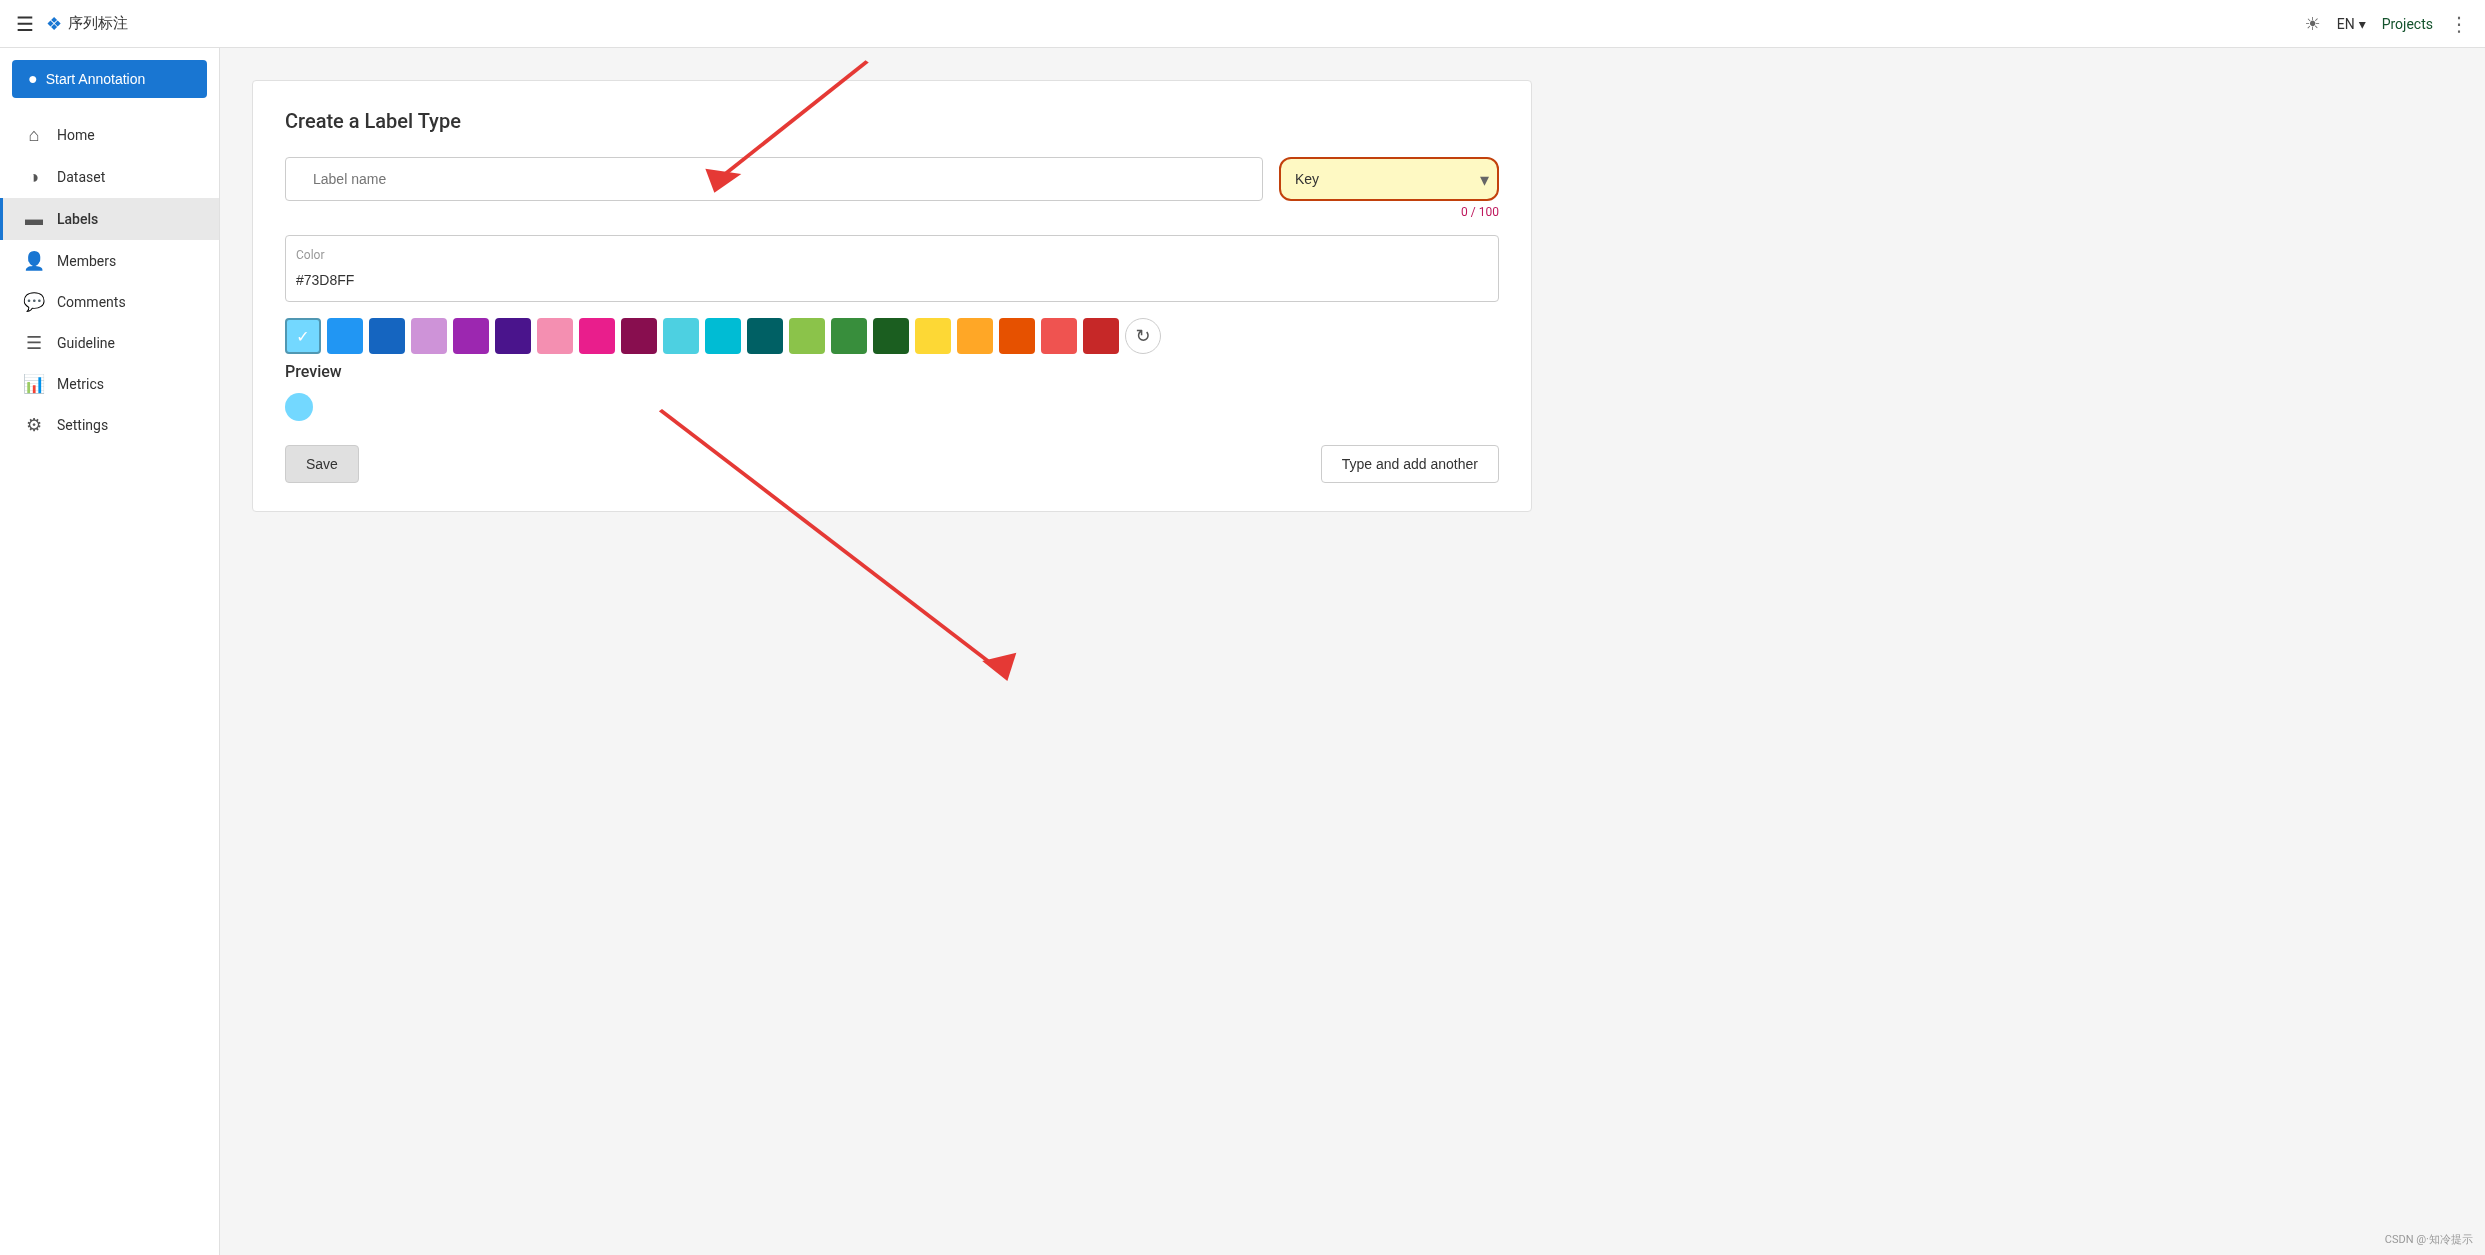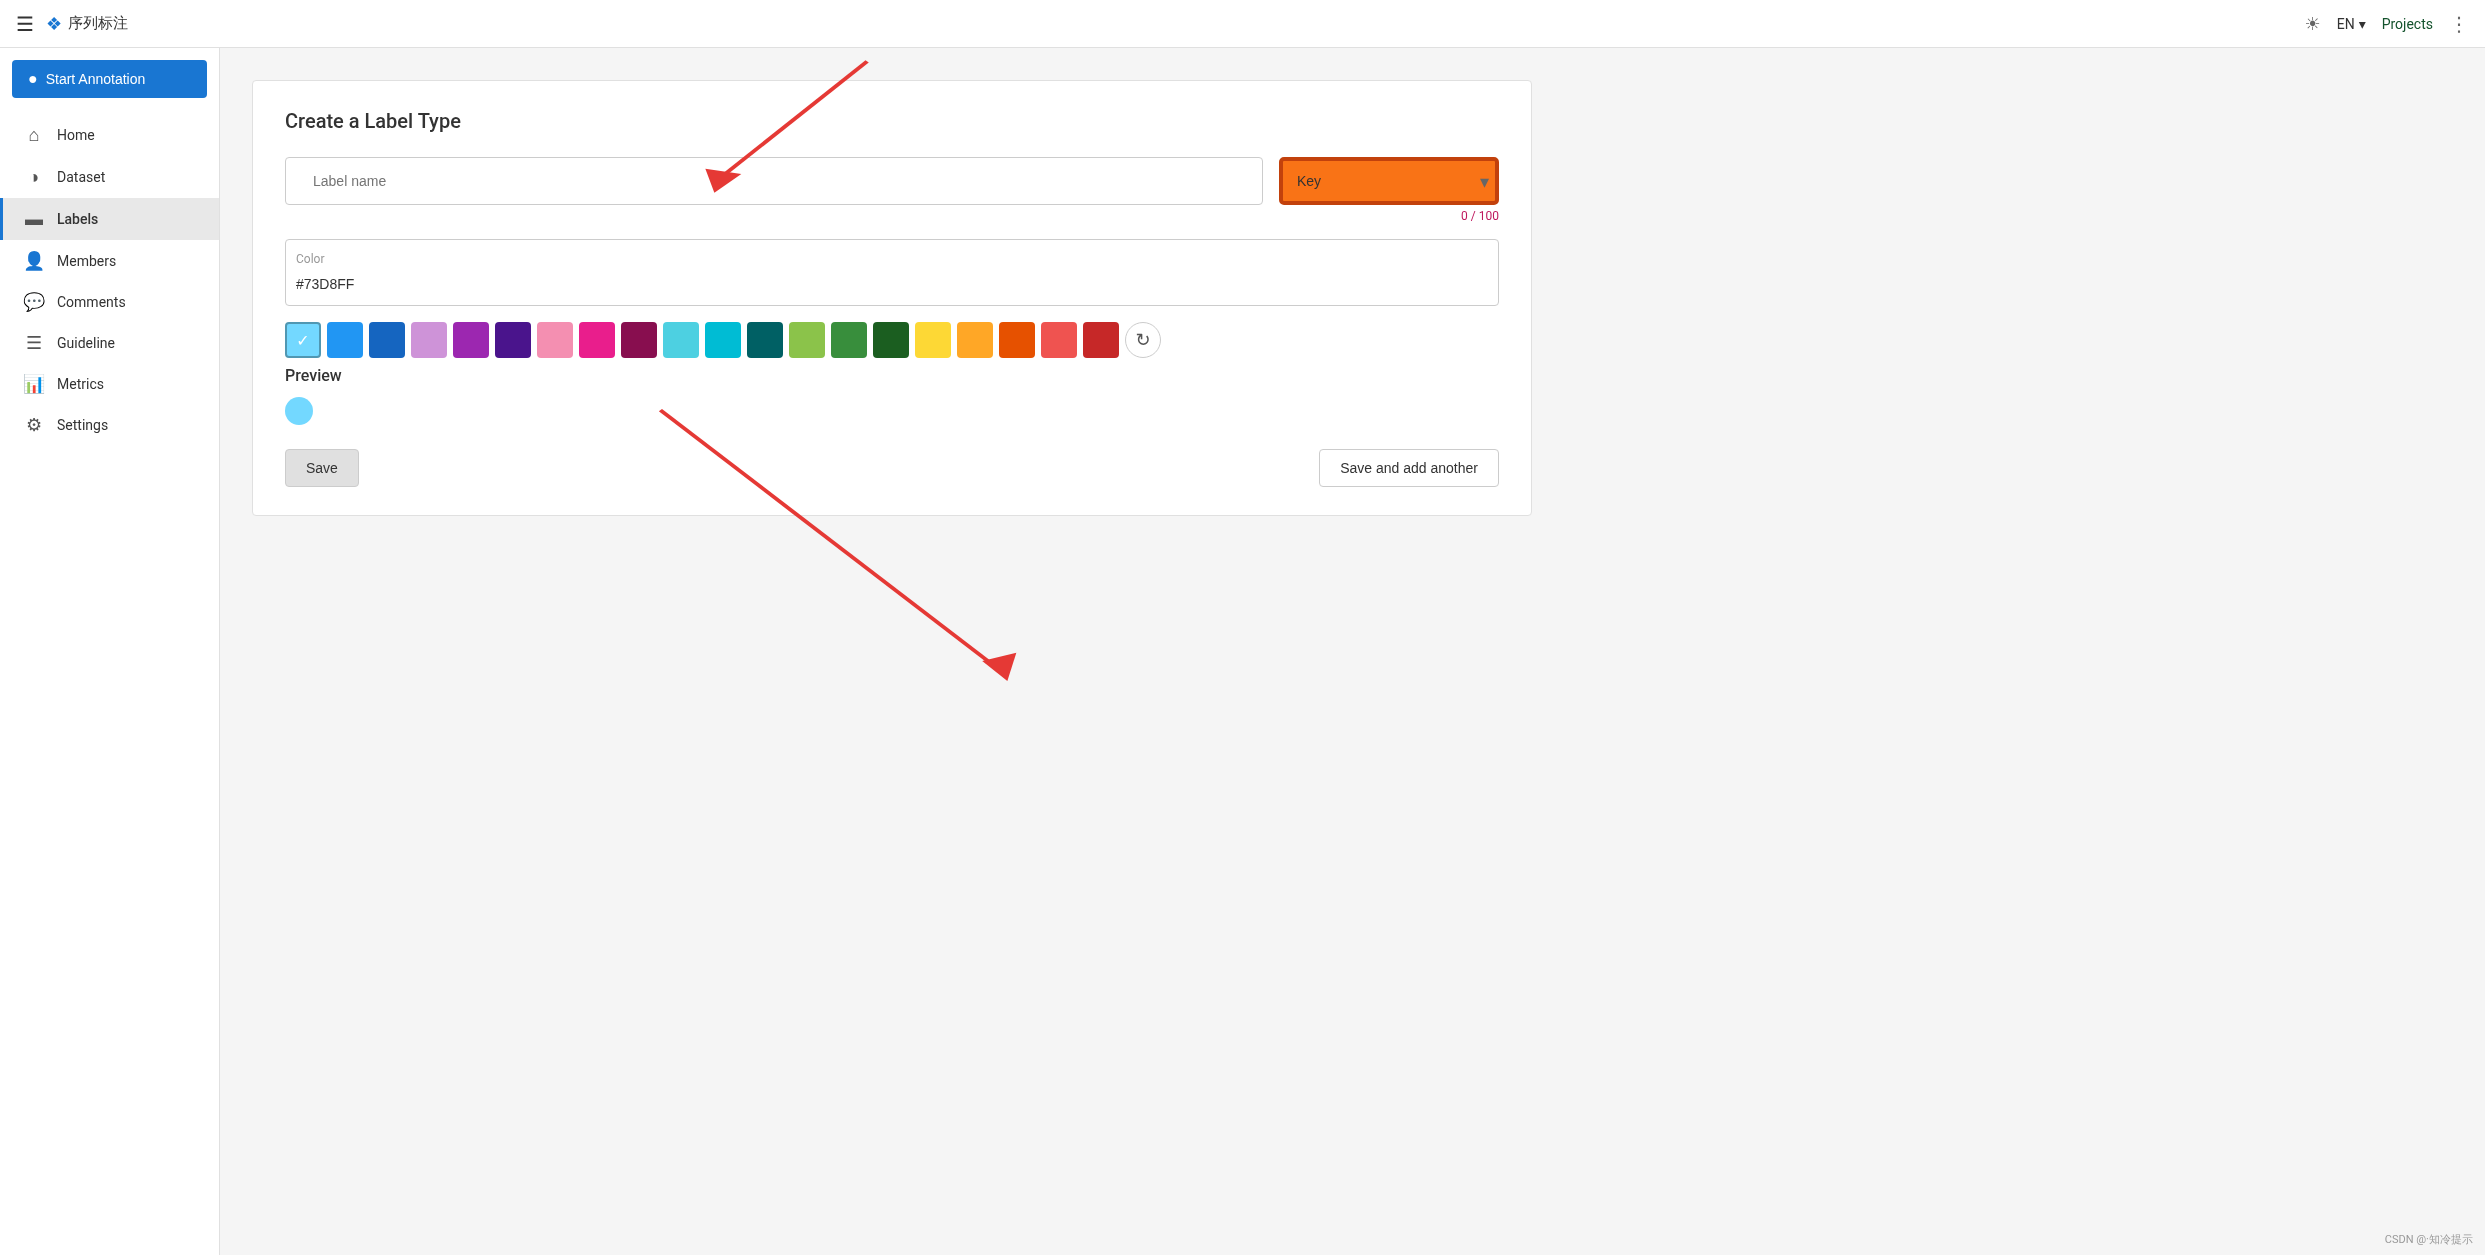--- a/index.html
+++ b/index.html
@@ -56,23 +56,23 @@
     .form-title { font-size: 20px; font-weight: 500; color: #333; margin-bottom: 24px; }
 
     
     .form-row { display: flex; gap: 16px; margin-bottom: 4px; }
     .label-name-input {
       flex: 1; border: 1px solid #ccc; border-radius: 4px;
       padding: 12px 27px; font-size: 14px; color: #999; outline: none;
     }
     .key-select-wrapper { position: relative; min-width: 220px; }
     .key-select {
-      width: 100%; border: 4px solid #c2410c; border-radius: 5px;
+      width: 100%; border: 2px solid #c2410c; border-radius: 12px;
       padding: 12px 36px 12px 14px; font-size: 14px; color: #333;
-      appearance: none; background: #f97316; outline: none; cursor: pointer;
+      appearance: none; background: #fef9c3; outline: none; cursor: pointer;
     }
     .key-select-arrow {
       position: absolute; right: 10px; top: 50%; transform: translateY(-50%);
       font-size: 18px; color: #666; pointer-events: none;
     }
     .char-count { text-align: right; font-size: 12px; color: #be185d; margin-bottom: 16px; }
 
     
     .color-section { border: 1px solid #ccc; border-radius: 4px; padding: 12px 10px; margin-bottom: 16px; }
     .color-label { font-size: 12px; color: #999; margin-bottom: 8px; }
@@ -239,19 +239,19 @@
         <div class="color-swatch" style="background:#EF5350;"></div>
         <div class="color-swatch" style="background:#C62828;"></div>
         <button class="color-refresh">↻</button>
       </div>
 
       <div class="preview-label">Preview</div>
       <div class="preview-dot" style="background:#73D8FF;"></div>
 
       <div class="form-actions">
         <button class="btn-save">Save</button>
-        <button class="btn-save-another">Save and add another</button>
+        <button class="btn-save-another">Type and add another</button>
       </div>
     </div>
   </main>
 </div>
 
 <div class="watermark">CSDN @·知冷提示</div>
 
 </body></html>

